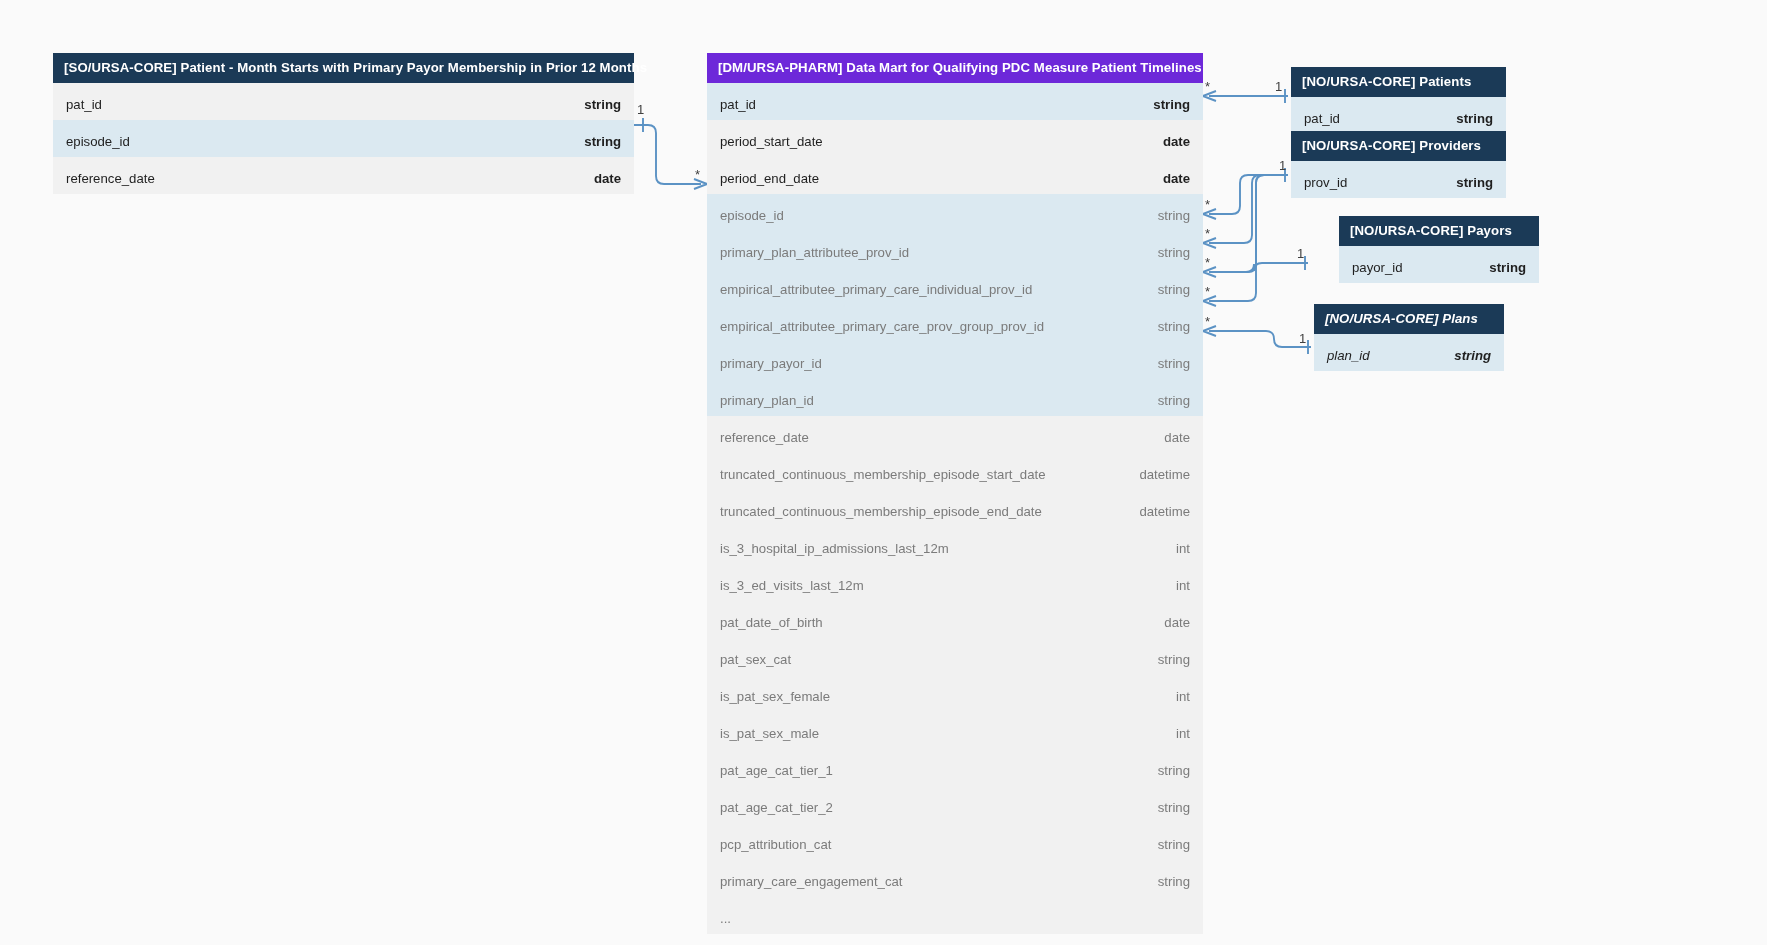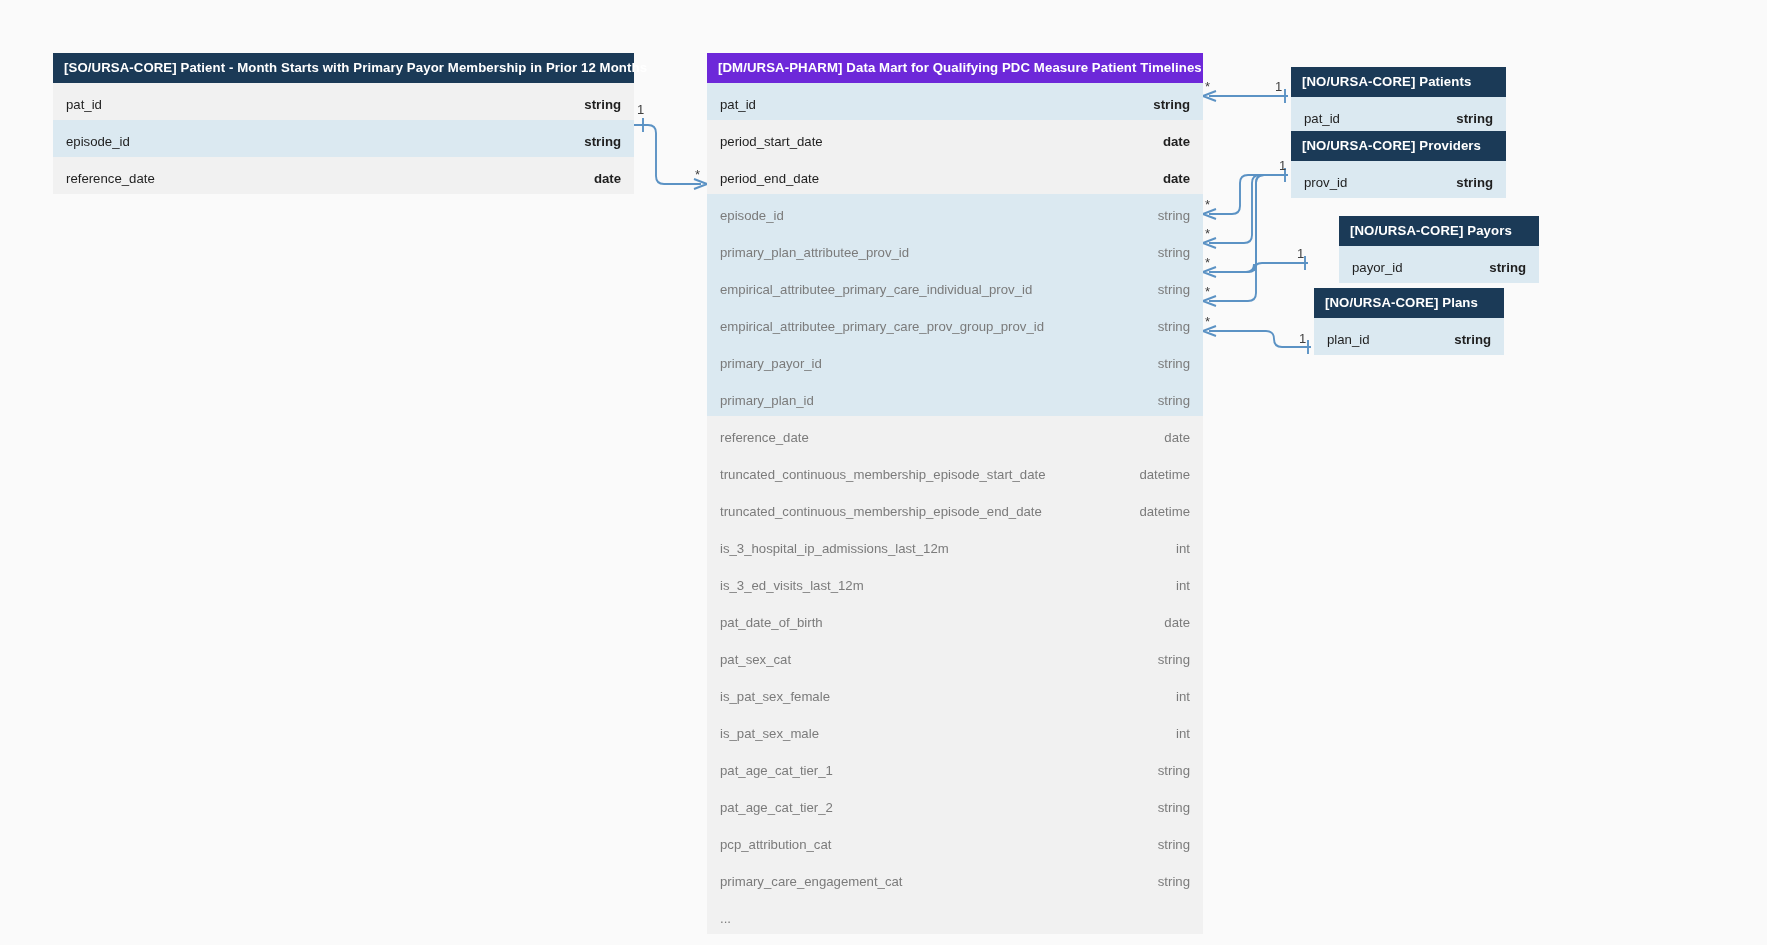--- a/index.html
+++ b/index.html
@@ -86,21 +86,21 @@
   .row.muted  .ftype { color: #7b7b7b; font-weight: normal; }
 
   .row.ellipsis { color: #7b7b7b; justify-content: flex-start; }
 
   
   #ent-source   { left: 53px;   top: 53px;  width: 581px; }
   #ent-mart     { left: 707px;  top: 53px;  width: 496px; }
   #ent-patients { left: 1291px; top: 67px;  width: 215px; }
   #ent-providers{ left: 1291px; top: 131px; width: 215px; }
   #ent-payors   { left: 1311px; top: 216px; width: 200px; margin-left: 28px; }
-  #ent-plans    { left: 1314px; top: 288px; width: 190px; }
+  #ent-plans    { left: 1314px; top: 304px; width: 190px; font-style: italic; }
 </style>
 </head>
 <body>
 
 <div id="canvas">
 
   <svg id="links" viewBox="0 0 1767 945" width="1767" height="945">
 
     <g>
       <path d="M 634,125 L 648,125 Q 656,125 656,133 L 656,176 Q 656,184 664,184 L 700,184"></path>

